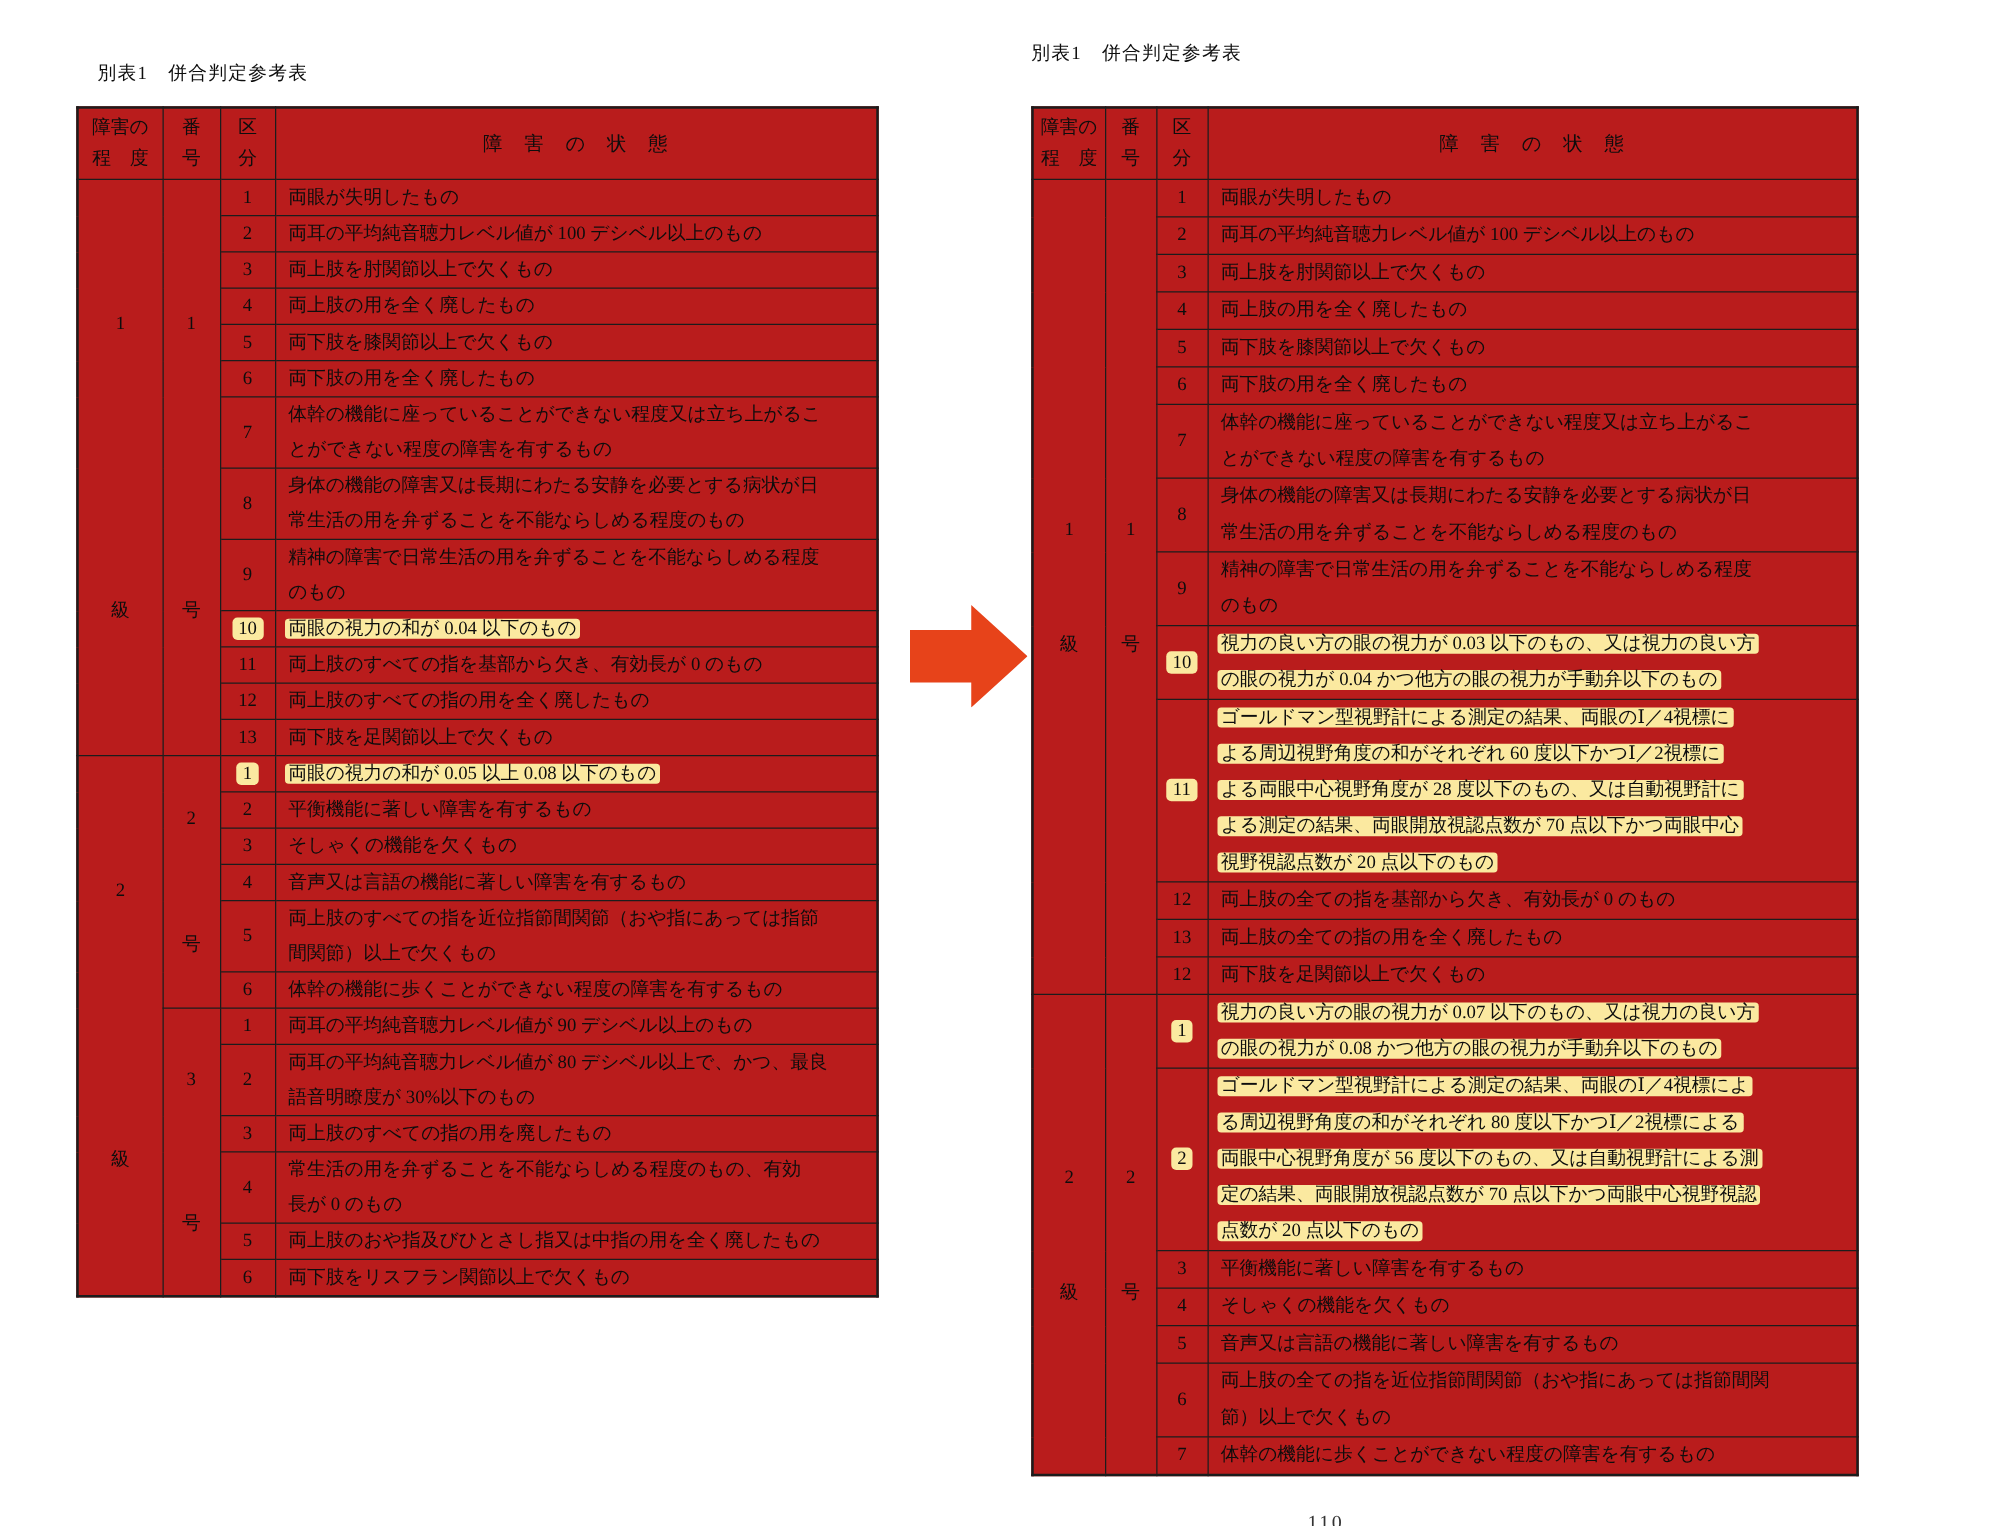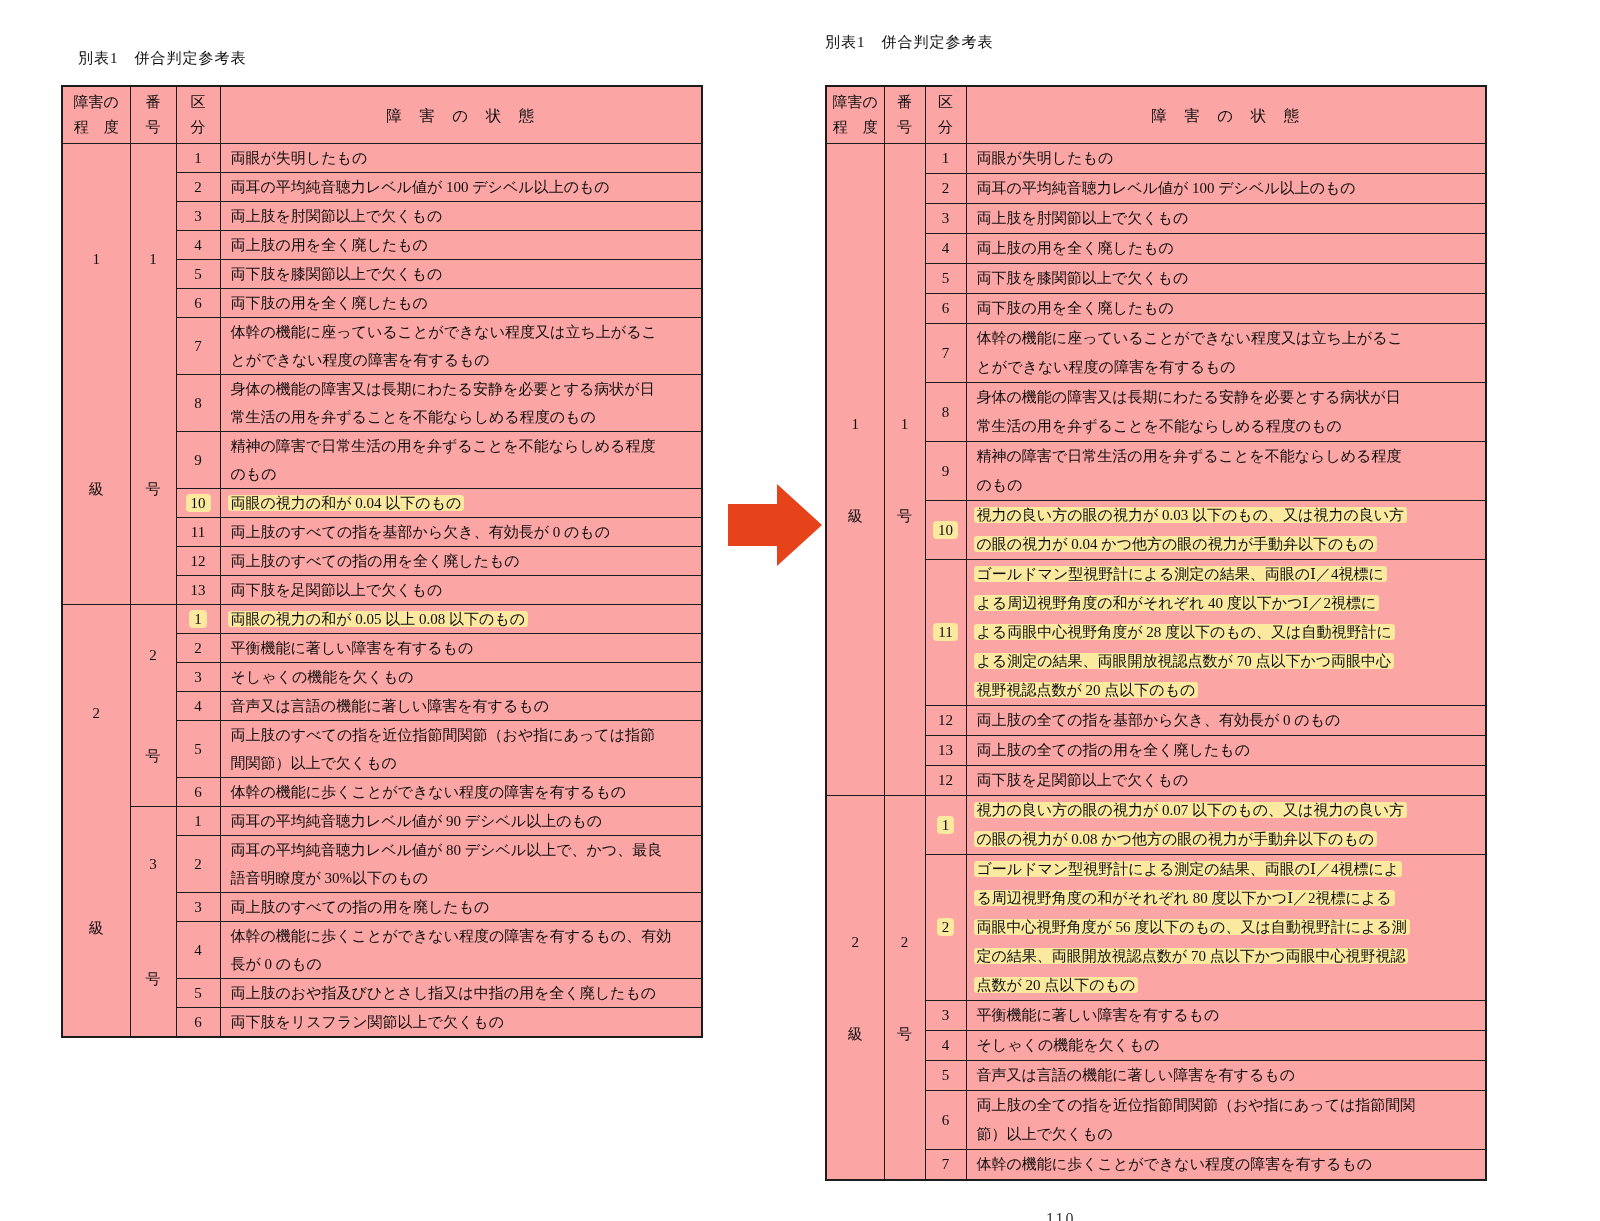--- a/index.html
+++ b/index.html
@@ -9,21 +9,21 @@
     font-family:"Liberation Serif","DejaVu Serif",serif;
   }
   .doc-title{
     position:absolute;font-size:15px;letter-spacing:1px;white-space:nowrap;
   }
   #title-left{left:78px;top:49px;}
   #title-right{left:825px;top:33px;}
 
   table.ref-table{
     position:absolute;border-collapse:collapse;table-layout:fixed;
-    border:2px solid #1c1c1c;background:#fca5a5;
+    border:2px solid #1c1c1c;background:#b91c1c;
   }
   #table-left{left:61px;top:85px;width:642px;--lh:28px;}
   #table-right{left:825px;top:85px;width:662px;--lh:29px;}
 
   .ref-table th,.ref-table td{
     border:1px solid #1c1c1c;padding:0;vertical-align:middle;
     font-weight:normal;font-size:15px;
   }
   .ref-table thead th{height:56px;text-align:center;line-height:25px;}
   .ref-table thead .state-h{font-size:15.5px;letter-spacing:1px;border-radius:26px;}
@@ -243,21 +243,21 @@
       </tr>
       <tr>
         <td class="kubun-cell"><span class="num">3</span></td>
         <td class="state-cell">
           <div class="desc-line"><span>両上肢のすべての指の用を廃したもの</span></div>
         </td>
       </tr>
       <tr>
         <td class="kubun-cell"><span class="num">4</span></td>
         <td class="state-cell">
-          <div class="desc-line"><span>体幹の機能に歩くことができない程度の障害を有するもの、有効</span></div>
+          <div class="desc-line"><span>常生活の用を弁ずることを不能ならしめる程度のもの、有効</span></div>
           <div class="desc-line"><span>長が 0 のもの</span></div>
         </td>
       </tr>
       <tr>
         <td class="kubun-cell"><span class="num">5</span></td>
         <td class="state-cell">
           <div class="desc-line"><span>両上肢のおや指及びひとさし指又は中指の用を全く廃したもの</span></div>
         </td>
       </tr>
       <tr>
@@ -373,21 +373,21 @@
         <td class="kubun-cell"><span class="num hl-chip">10</span></td>
         <td class="state-cell">
           <div class="desc-line"><span class="hl-mark">視力の良い方の眼の視力が 0.03 以下のもの、又は視力の良い方</span></div>
           <div class="desc-line"><span class="hl-mark">の眼の視力が 0.04 かつ他方の眼の視力が手動弁以下のもの</span></div>
         </td>
       </tr>
       <tr>
         <td class="kubun-cell"><span class="num hl-chip">11</span></td>
         <td class="state-cell">
           <div class="desc-line"><span class="hl-mark">ゴールドマン型視野計による測定の結果、両眼のⅠ／4視標に</span></div>
-          <div class="desc-line"><span class="hl-mark">よる周辺視野角度の和がそれぞれ 40 度以下かつⅠ／2視標に</span></div>
+          <div class="desc-line"><span class="hl-mark">よる周辺視野角度の和がそれぞれ 60 度以下かつⅠ／2視標に</span></div>
           <div class="desc-line"><span class="hl-mark">よる両眼中心視野角度が 28 度以下のもの、又は自動視野計に</span></div>
           <div class="desc-line"><span class="hl-mark">よる測定の結果、両眼開放視認点数が 70 点以下かつ両眼中心</span></div>
           <div class="desc-line"><span class="hl-mark">視野視認点数が 20 点以下のもの</span></div>
         </td>
       </tr>
       <tr>
         <td class="kubun-cell"><span class="num">12</span></td>
         <td class="state-cell">
           <div class="desc-line"><span>両上肢の全ての指を基部から欠き、有効長が 0 のもの</span></div>
         </td>

